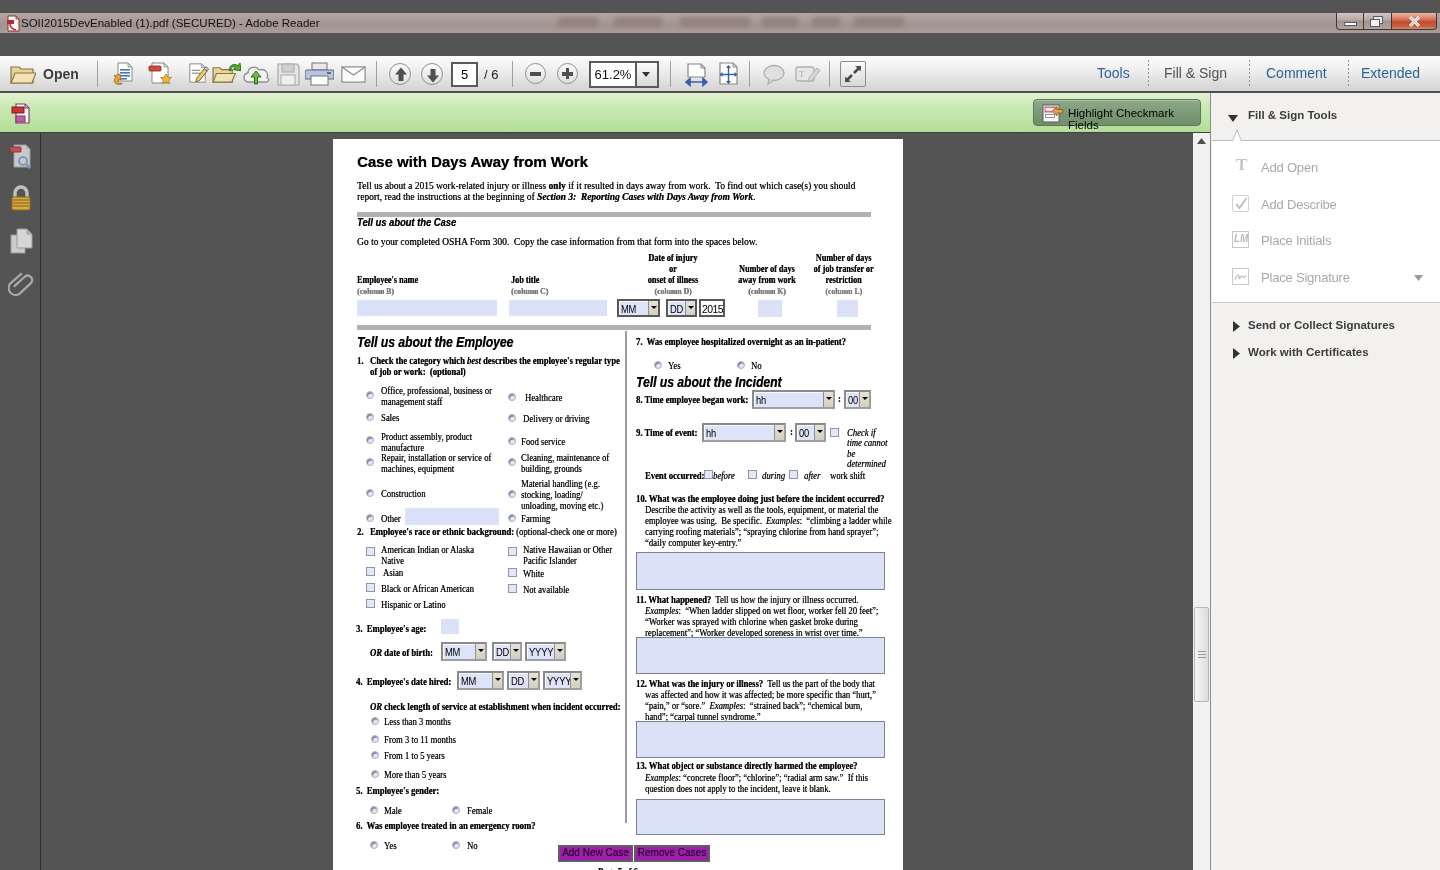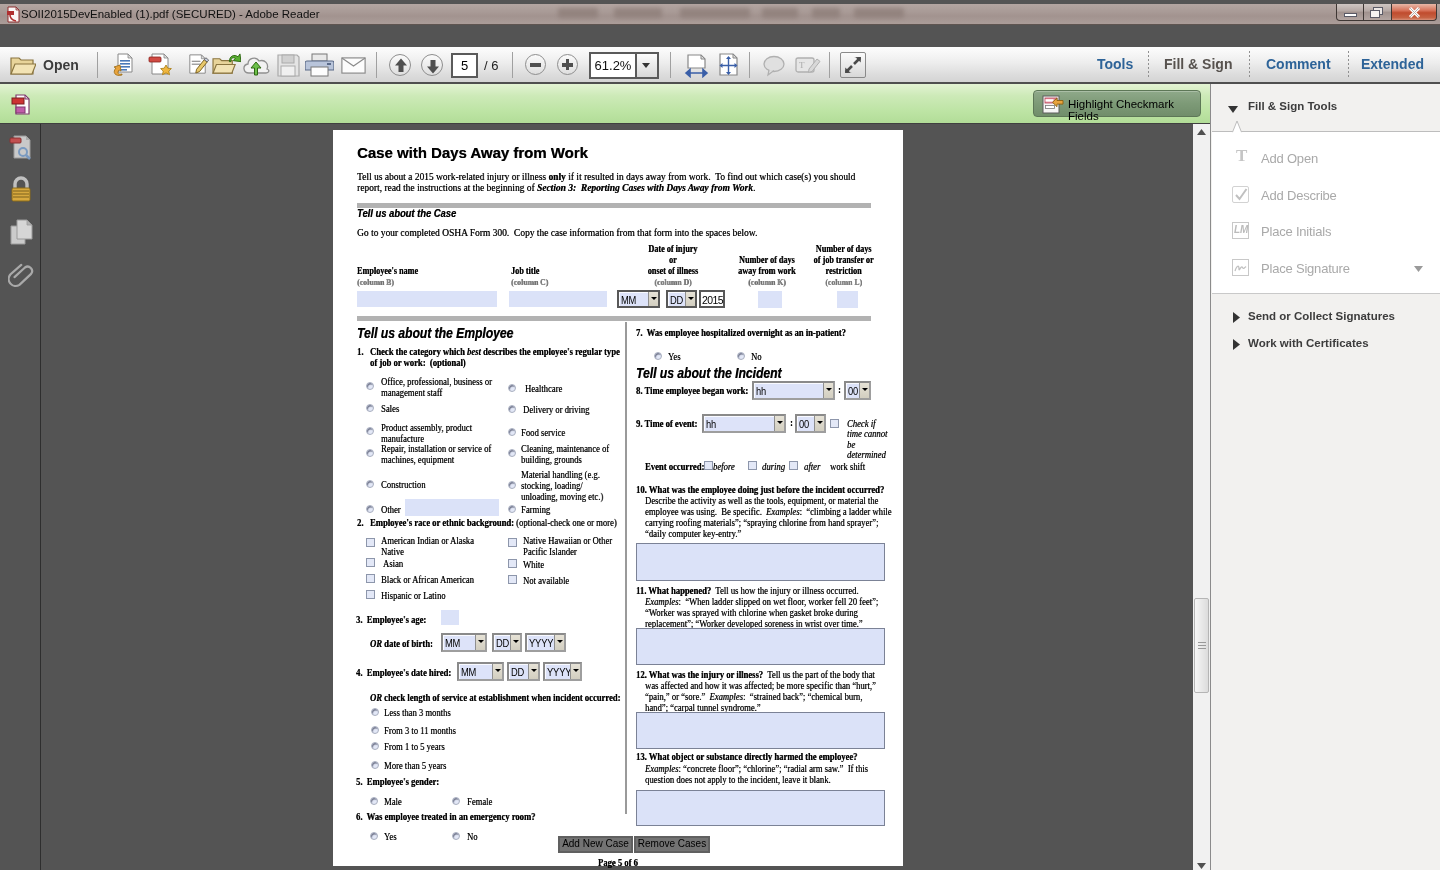--- a/index.html
+++ b/index.html
@@ -1,18 +1,18 @@
 <!DOCTYPE html>
 <html><head>
 <meta charset="utf-8">
 <style>
 * { margin:0; padding:0; box-sizing:border-box; }
 html,body { width:1440px; height:870px; overflow:hidden; background:#545454; font-family:"Liberation Sans", sans-serif; }
 .a { position:absolute; }
-#app { position:absolute; left:0; top:4px; width:1440px; height:836px; }
+#app { position:absolute; left:0; top:13px; width:1440px; height:836px; }
 
 #titlebar { left:0; top:0; width:1440px; height:21px;
   background:linear-gradient(#b3a5a1 0%, #a89a96 40%, #a2938f 60%, #ab9d99 100%); border-bottom:1px solid #5f5551; }
 #titlebar .ttext { left:21px; top:4px; font-size:11.5px; color:#111; white-space:nowrap; }
 .ghost { position:absolute; top:4px; height:10px; background:#8d7d78; filter:blur(2px); opacity:.75; border-radius:2px; }
 
 .winbtn { position:absolute; top:0; height:17px; border:1px solid #3f3734; border-top:none; }
 #btnmin { left:1336px; width:28px; border-radius:0 0 0 4px;
   background:linear-gradient(#cfc6c3 0%, #b4a7a3 45%, #a0918d 50%, #b3a5a1 100%); }
 #btnmax { left:1364px; width:27px; border-left:none; border-right:none;
@@ -21,21 +21,21 @@
   background:linear-gradient(#e8b8a8 0%, #d8735a 40%, #c04c2e 55%, #c66243 85%, #d8917a 100%); }
 
 #menubar { left:0; top:21px; width:1440px; height:22px; background:#f0efee; border-bottom:1px solid #979797; }
 #menubar span { position:absolute; top:5px; font-size:11.5px; color:#000; }
 #menubar u { text-decoration:underline; }
 
 #toolbar { left:0; top:43px; width:1440px; height:37px;
   background:linear-gradient(#fdfdfd 0%, #ededed 45%, #dcdcdc 80%, #d4d4d4 100%);
   border-bottom:2px solid #4f4f4f; }
 .tsep { position:absolute; top:5px; height:26px; width:1px; background:#a0a0a0; }
-.navtext { position:absolute; top:9px; font-size:14px; font-weight:bold; color:#2d6398; }
+.navtext { position:absolute; top:9px; font-size:14px; font-weight:normal; color:#2d6398; }
 .dotsep { position:absolute; top:4px; height:28px; width:1px;
   background-image:linear-gradient(#909090 50%, transparent 50%); background-size:1px 4px; }
 
 #greenbar { left:0; top:80px; width:1210px; height:40px;
   background:linear-gradient(#e3f3d3 0%, #cdeab8 30%, #bde4a4 70%, #b2dd98 100%);
   border-bottom:1px solid #404040; }
 #greenbar .msg { left:41px; top:14px; font-size:12px; color:#0d0d0d; }
 #hlbtn { left:1033px; top:6px; width:168px; height:27px; background:linear-gradient(#8fa98a 0%, #7d9a77 50%, #718e6b 100%);
   border:1px solid #5d7757; border-radius:4px; box-shadow:inset 0 1px 0 rgba(255,255,255,.25); }
 #hlbtn .t { position:absolute; left:34px; top:7px; font-size:11.5px; color:#000; }
@@ -67,21 +67,21 @@
 .bf { position:absolute; background:#dbe2f8; }
 .rad { position:absolute; width:8px; height:8px; border-radius:50%; border:1px solid #aab0c0;
   background:#e3e8f7; box-shadow:inset 1px 1.5px 1px rgba(55,60,85,.65); }
 .chk { position:absolute; width:9px; height:9px; border:1px solid #8d96ab; background:#e3e8f7; }
 .gbar { position:absolute; left:24px; width:514px; height:5px; background:#b2b2b2; }
 .dd { position:absolute; border:2px solid; border-color:#8a8a8a #9e9e9e #9e9e9e #8a8a8a; background:#dde3f9; box-shadow:inset 1px 1px 0 rgba(252,252,255,.9); }
 .dd .lab { position:absolute; left:2px; top:1.5px; font-family:"Liberation Sans"; font-size:11px; letter-spacing:-0.2px; color:#000; transform:scaleX(.85); transform-origin:0 50%; white-space:nowrap; }
 .dd .btn { position:absolute; right:0; top:0; bottom:0; width:10px; background:linear-gradient(#e6e2d6,#d2cec0); border-left:1px solid #8f8f8f; }
 .dd .btn:after { content:""; position:absolute; left:1.5px; top:5px; border:3px solid transparent; border-top:3.5px solid #000; }
 .ta { position:absolute; left:303px; width:249px; background:#dbe2f8; border:1px solid #7b8296; }
-.btn98 { position:absolute; background:#737373; border:2px solid #606060; font-family:"Liberation Sans"; font-size:10px; line-height:12.5px; color:#000; text-align:center; white-space:nowrap; }
+.btn98 { position:absolute; background:#a21caf; border:2px solid #606060; font-family:"Liberation Sans"; font-size:10px; line-height:12.5px; color:#000; text-align:center; white-space:nowrap; }
 </style>
 </head>
 <body>
 <div id="app">
   <div class="a" id="titlebar">
     <div class="ghost" style="left:558px; width:40px;"></div>
     <div class="ghost" style="left:614px; width:48px;"></div>
     <div class="ghost" style="left:680px; width:70px;"></div>
     <div class="ghost" style="left:762px; width:36px;"></div>
     <div class="ghost" style="left:812px; width:28px;"></div>

